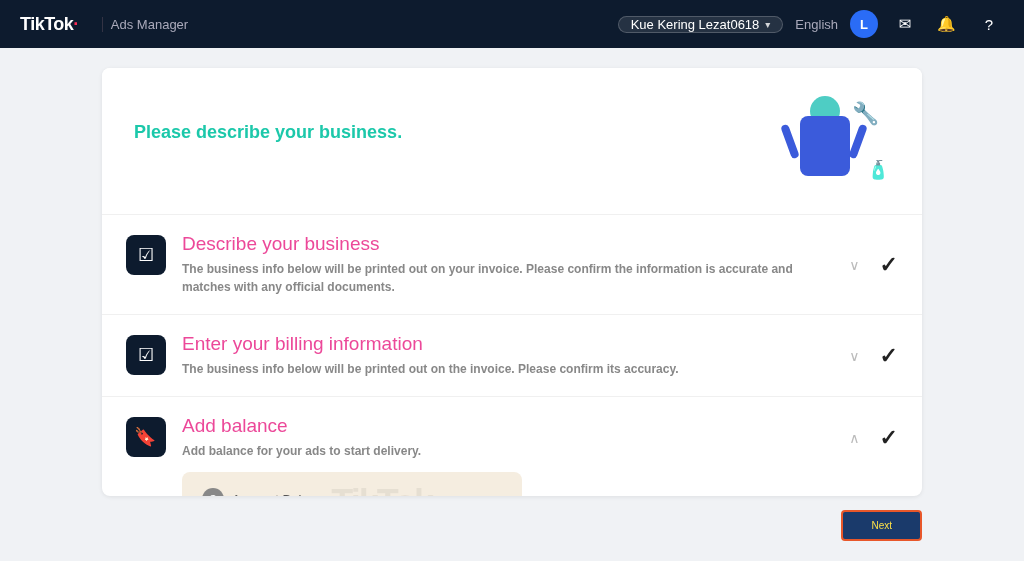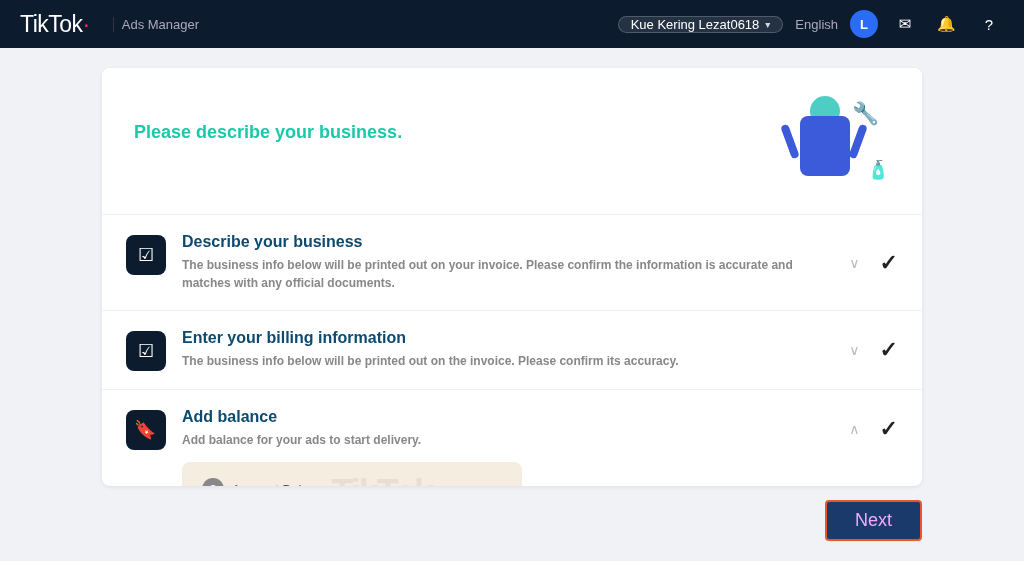--- a/index.html
+++ b/index.html
@@ -25,22 +25,22 @@
       right: 0;
       z-index: 100;
     }
     .header-left {
       display: flex;
       align-items: center;
       gap: 6px;
     }
     .tiktok-logo {
       color: white;
-      font-weight: 400;
-      font-size: 23px;
+      font-weight: 700;
+      font-size: 18px;
       letter-spacing: -0.5px;
     }
     .ads-manager-text {
       color: #aab;
       font-size: 13px;
       border-left: 1px solid #334;
       padding-left: 8px;
       margin-left: 17px;
     }
     .header-right {
@@ -227,23 +227,23 @@
     }
     .step-icon-box .icon-inner {
       color: white;
       font-size: 18px;
     }
 
     .step-content {
       flex: 1;
     }
     .step-title {
-      font-size: 16px;
-      font-weight: 700;
-      color: #0c4a6e;
+      font-size: 19px;
+      font-weight: 400;
+      color: #ec4899;
       margin-bottom: 5px;
     }
     .step-desc {
       font-size: 12px;
       color: #888;
       line-height: 1.5;
       font-weight: bold;
     }
 
     .step-chevron {
@@ -309,25 +309,25 @@
     
     .bottom-bar {
       width: 820px;
       display: flex;
       justify-content: flex-end;
       margin-top: 14px;
       padding-right: 0;
     }
     .next-btn {
       background: #1a3a6b;
-      color: #f0abfc;
+      color: #fde047;
       border: 2px solid #e8572a;
       border-radius: 4px;
       padding: 8px 28px;
-      font-size: 18px;
+      font-size: 10px;
       font-weight: 500;
       cursor: pointer;
     }
   </style>
 </head>
 <body>
 
 <div class="header">
   <div class="header-left">
     <span class="tiktok-logo">

